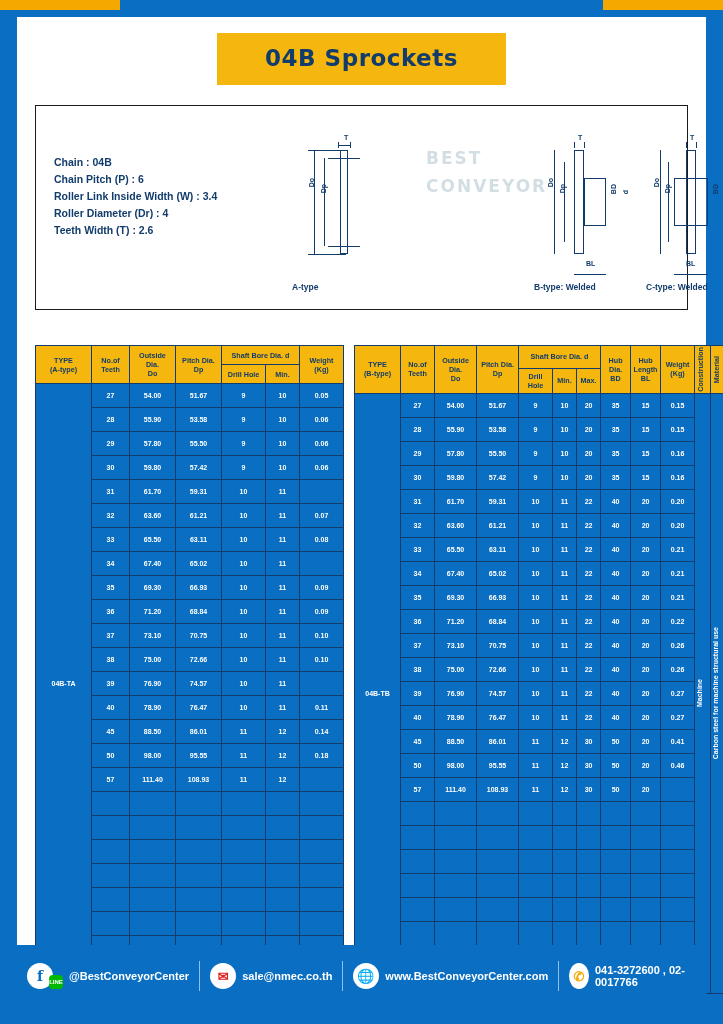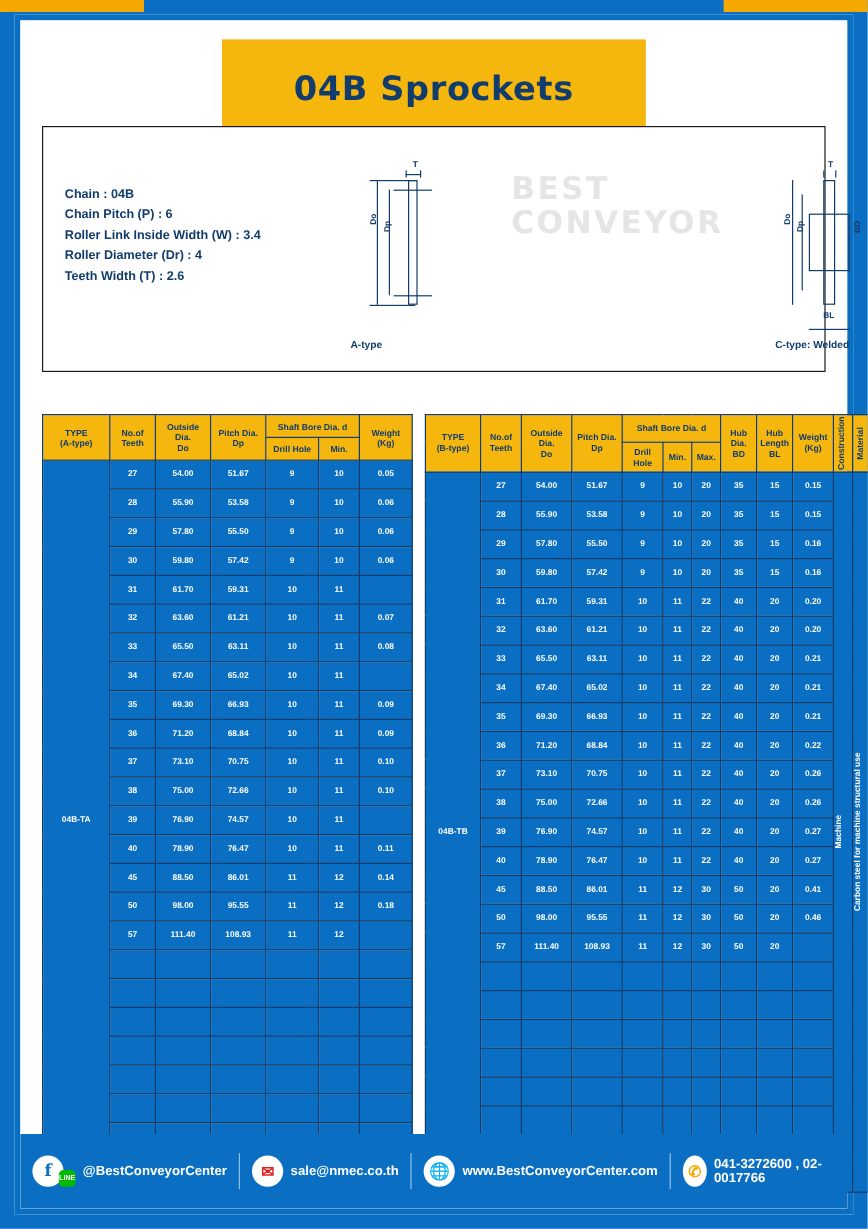--- a/index.html
+++ b/index.html
@@ -26,37 +26,37 @@
   }
   
   .title-wrap {
     position:absolute; left:0; right:0; top:16px; display:flex; justify-content:center;
   }
   .title-box {
     background:#f5b60d; padding:10px 46px 12px 46px;
     border:2px solid #f5b60d;
   }
   .title-box h1 {
-    margin:12px; font-size:28px; color:#123c6b; letter-spacing:0.5px;
+    margin:0; font-size:23px; color:#123c6b; letter-spacing:0.5px;
     font-weight:bold; font-family:"DejaVu Sans", sans-serif;
   }
   
   .spec-box {
     position:absolute; left:18px; right:18px; top:88px; height:205px;
     border:1px solid #1b1b1b; background:#fff;
   }
   .spec-list {
     position:absolute; left:18px; top:48px; font-size:10.5px; color:#123c6b;
     font-weight:bold; line-height:17px;
   }
   .watermark {
     position:absolute; left:390px; top:38px; width:290px; height:130px;
     opacity:0.18; pointer-events:none;
   }
-  .wm-text { font-size:26px; font-weight:bold; color:#737373; line-height:28px;
+  .wm-text { font-size:17px; font-weight:bold; color:#0c4a6e; line-height:28px;
              font-family:"DejaVu Sans", sans-serif; letter-spacing:2px;}
   
   .diagrams { position:absolute; left:250px; right:6px; top:8px; bottom:4px; }
   .dg { position:absolute; top:14px; width:112px; height:150px; }
   .dg .cap { position:absolute; bottom:-14px; left:0; width:100%; 
              font-size:8.5px; color:#123c6b; font-weight:bold; }
   .stroke { position:absolute; background:#123c6b; }
   .vline { width:1px; }
   .hline { height:1px; }
   .lbl { position:absolute; font-size:7px; color:#123c6b; font-weight:bold; }
@@ -146,20 +146,36 @@
           <div class="stroke vline" style="left:22px;top:22px;height:104px;"></div>
           <div class="stroke vline" style="left:32px;top:30px;height:88px;"></div>
           <div class="lbl vert" style="left:16px;top:50px;">Do</div>
           <div class="lbl vert" style="left:28px;top:56px;">Dp</div>
           <div class="stroke hline" style="left:16px;top:22px;width:38px;"></div>
           <div class="stroke hline" style="left:16px;top:126px;width:38px;"></div>
           <div class="cap">A-type</div>
         </div>
 
 
+        <div class="dg" style="left:248px;">
+          <div class="lbl" style="left:44px;top:6px;">T</div>
+          <div class="stroke vline" style="left:40px;top:14px;height:6px;"></div>
+          <div class="stroke vline" style="left:50px;top:14px;height:6px;"></div>
+          <div class="body-rect" style="left:40px;top:22px;width:10px;height:104px;"></div>
+          <div class="body-rect" style="left:50px;top:50px;width:22px;height:48px;"></div>
+          <div class="stroke vline" style="left:20px;top:22px;height:104px;"></div>
+          <div class="stroke vline" style="left:30px;top:34px;height:80px;"></div>
+          <div class="lbl vert" style="left:13px;top:50px;">Do</div>
+          <div class="lbl vert" style="left:25px;top:56px;">Dp</div>
+          <div class="lbl vert" style="left:76px;top:56px;">BD</div>
+          <div class="lbl vert" style="left:88px;top:62px;">d</div>
+          <div class="stroke hline" style="left:40px;top:146px;width:32px;"></div>
+          <div class="lbl" style="left:52px;top:132px;">BL</div>
+          <div class="cap">B-type: Welded</div>
+        </div>
 
         <div class="dg" style="left:360px;">
           <div class="lbl" style="left:44px;top:6px;">T</div>
           <div class="stroke vline" style="left:40px;top:14px;height:6px;"></div>
           <div class="stroke vline" style="left:50px;top:14px;height:6px;"></div>
           <div class="body-rect" style="left:40px;top:22px;width:10px;height:104px;"></div>
           <div class="body-rect" style="left:28px;top:50px;width:34px;height:48px;"></div>
           <div class="stroke vline" style="left:14px;top:22px;height:104px;"></div>
           <div class="stroke vline" style="left:22px;top:34px;height:80px;"></div>
           <div class="lbl vert" style="left:7px;top:50px;">Do</div>

